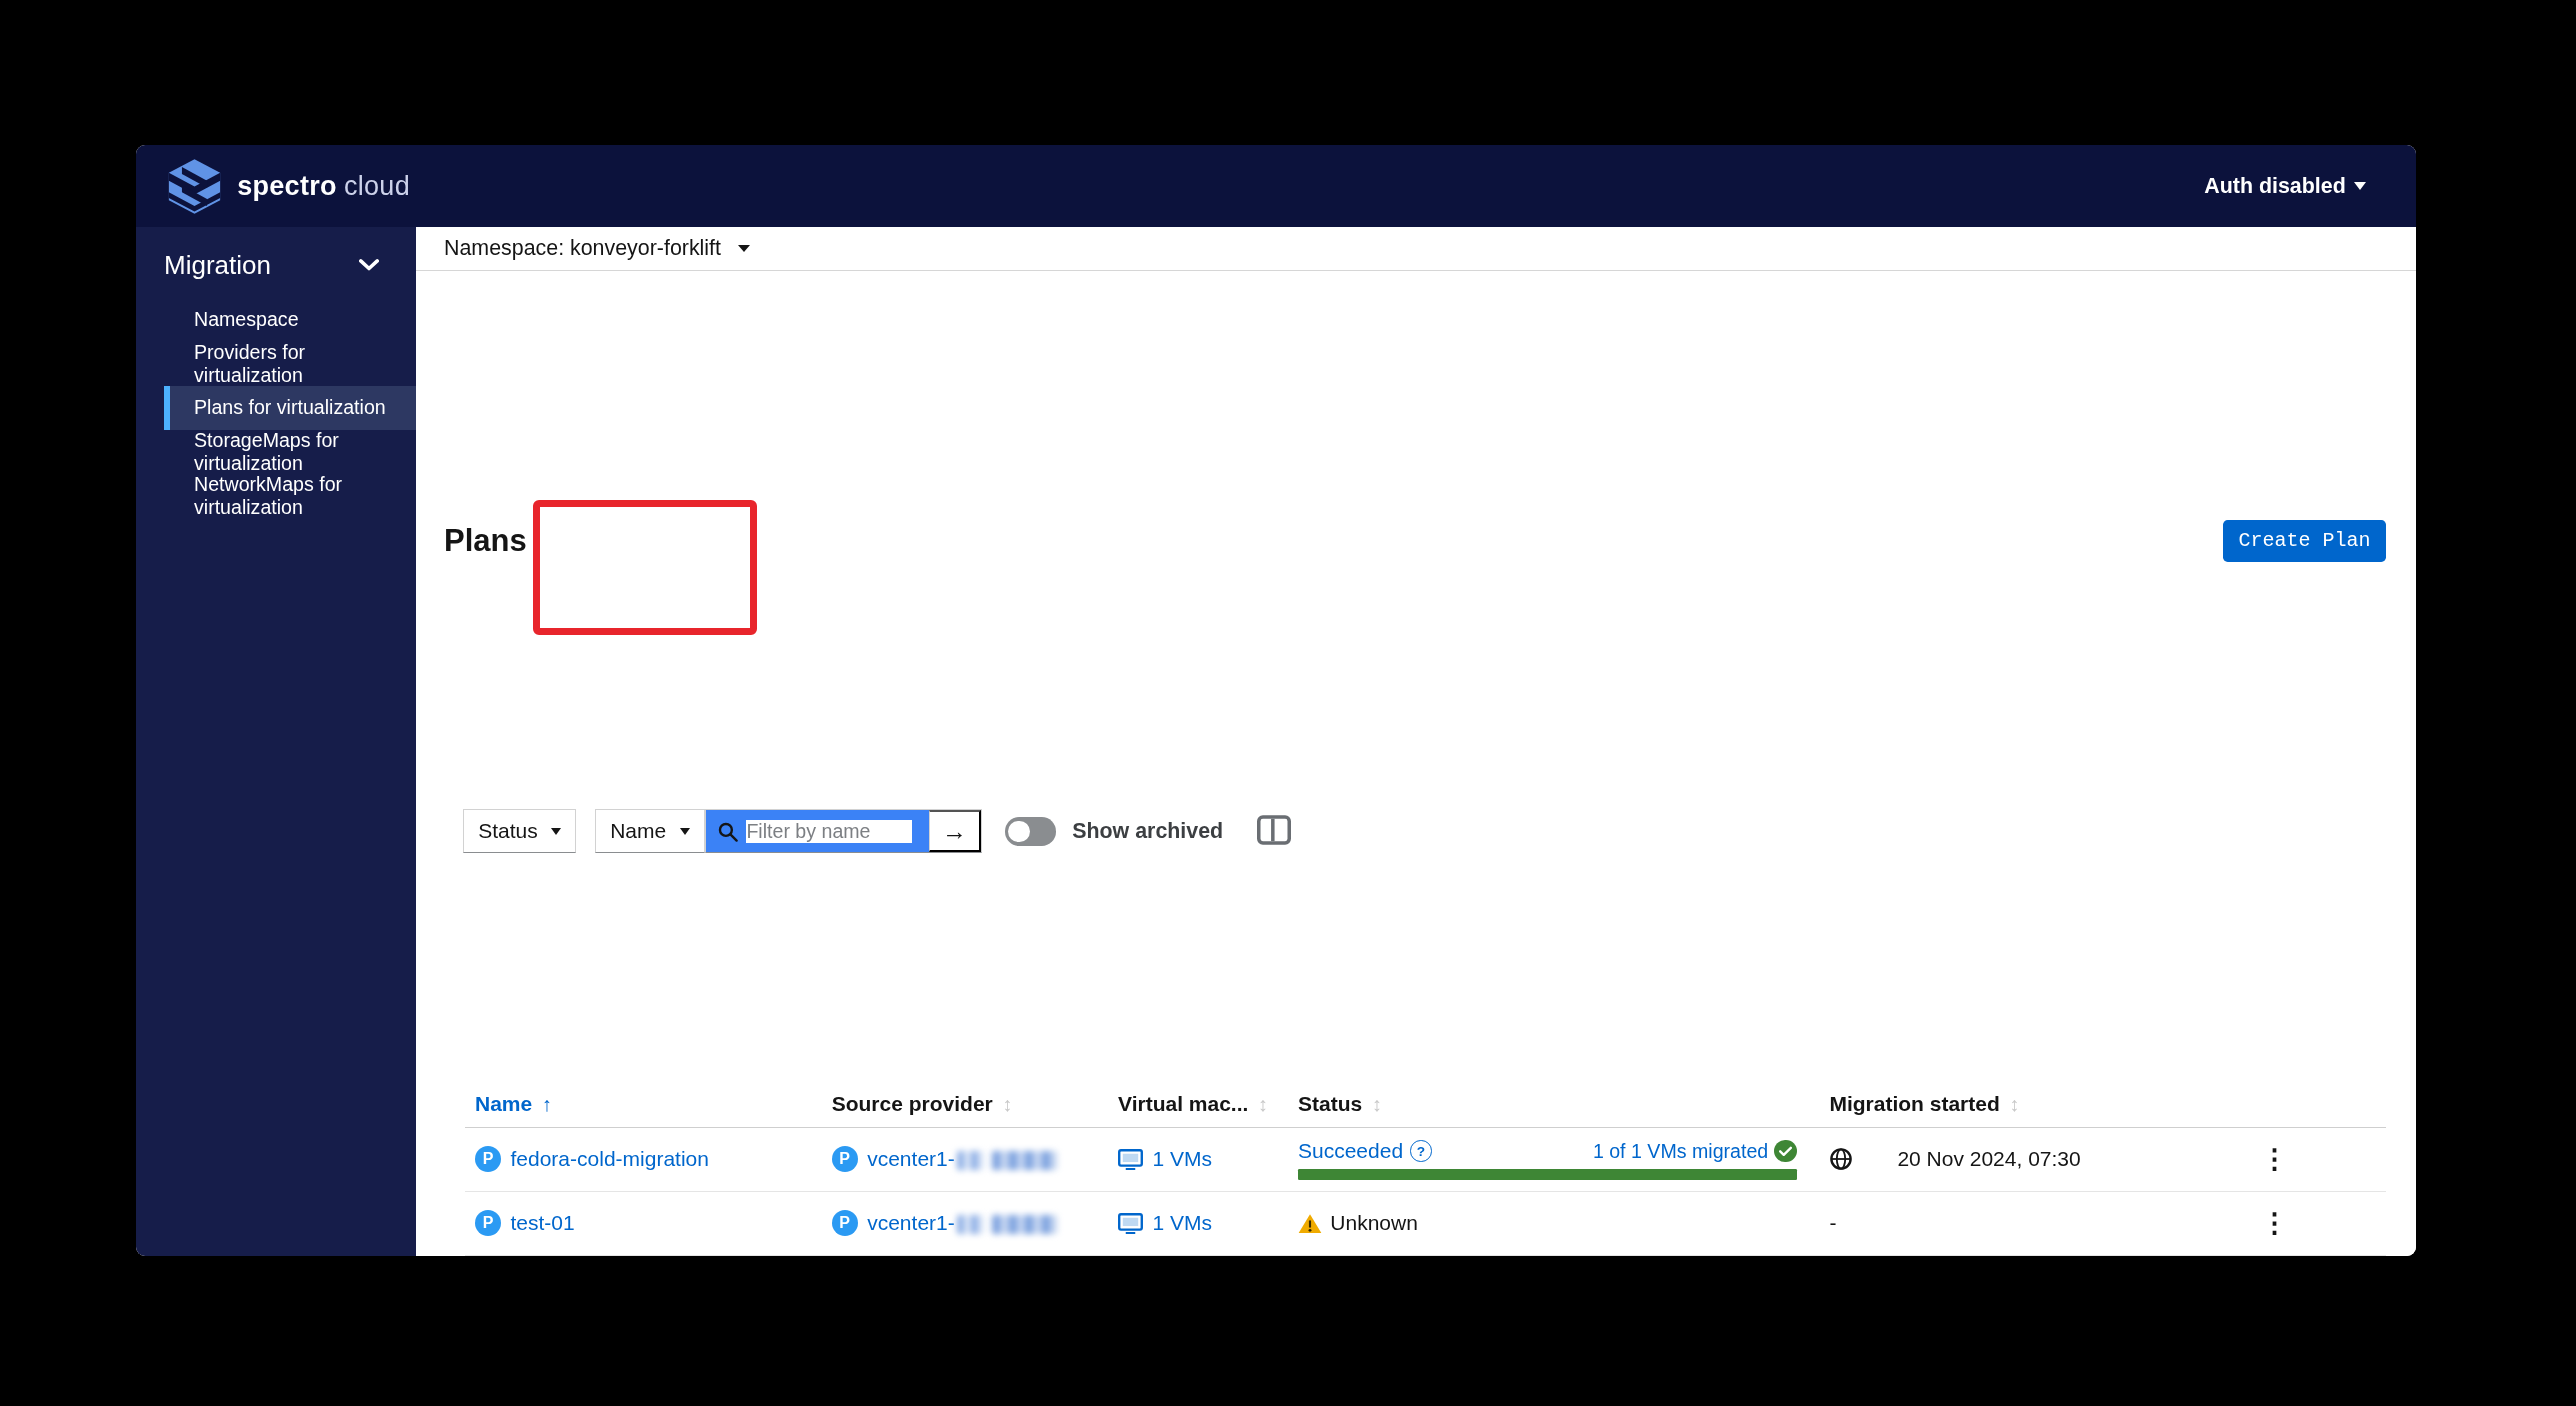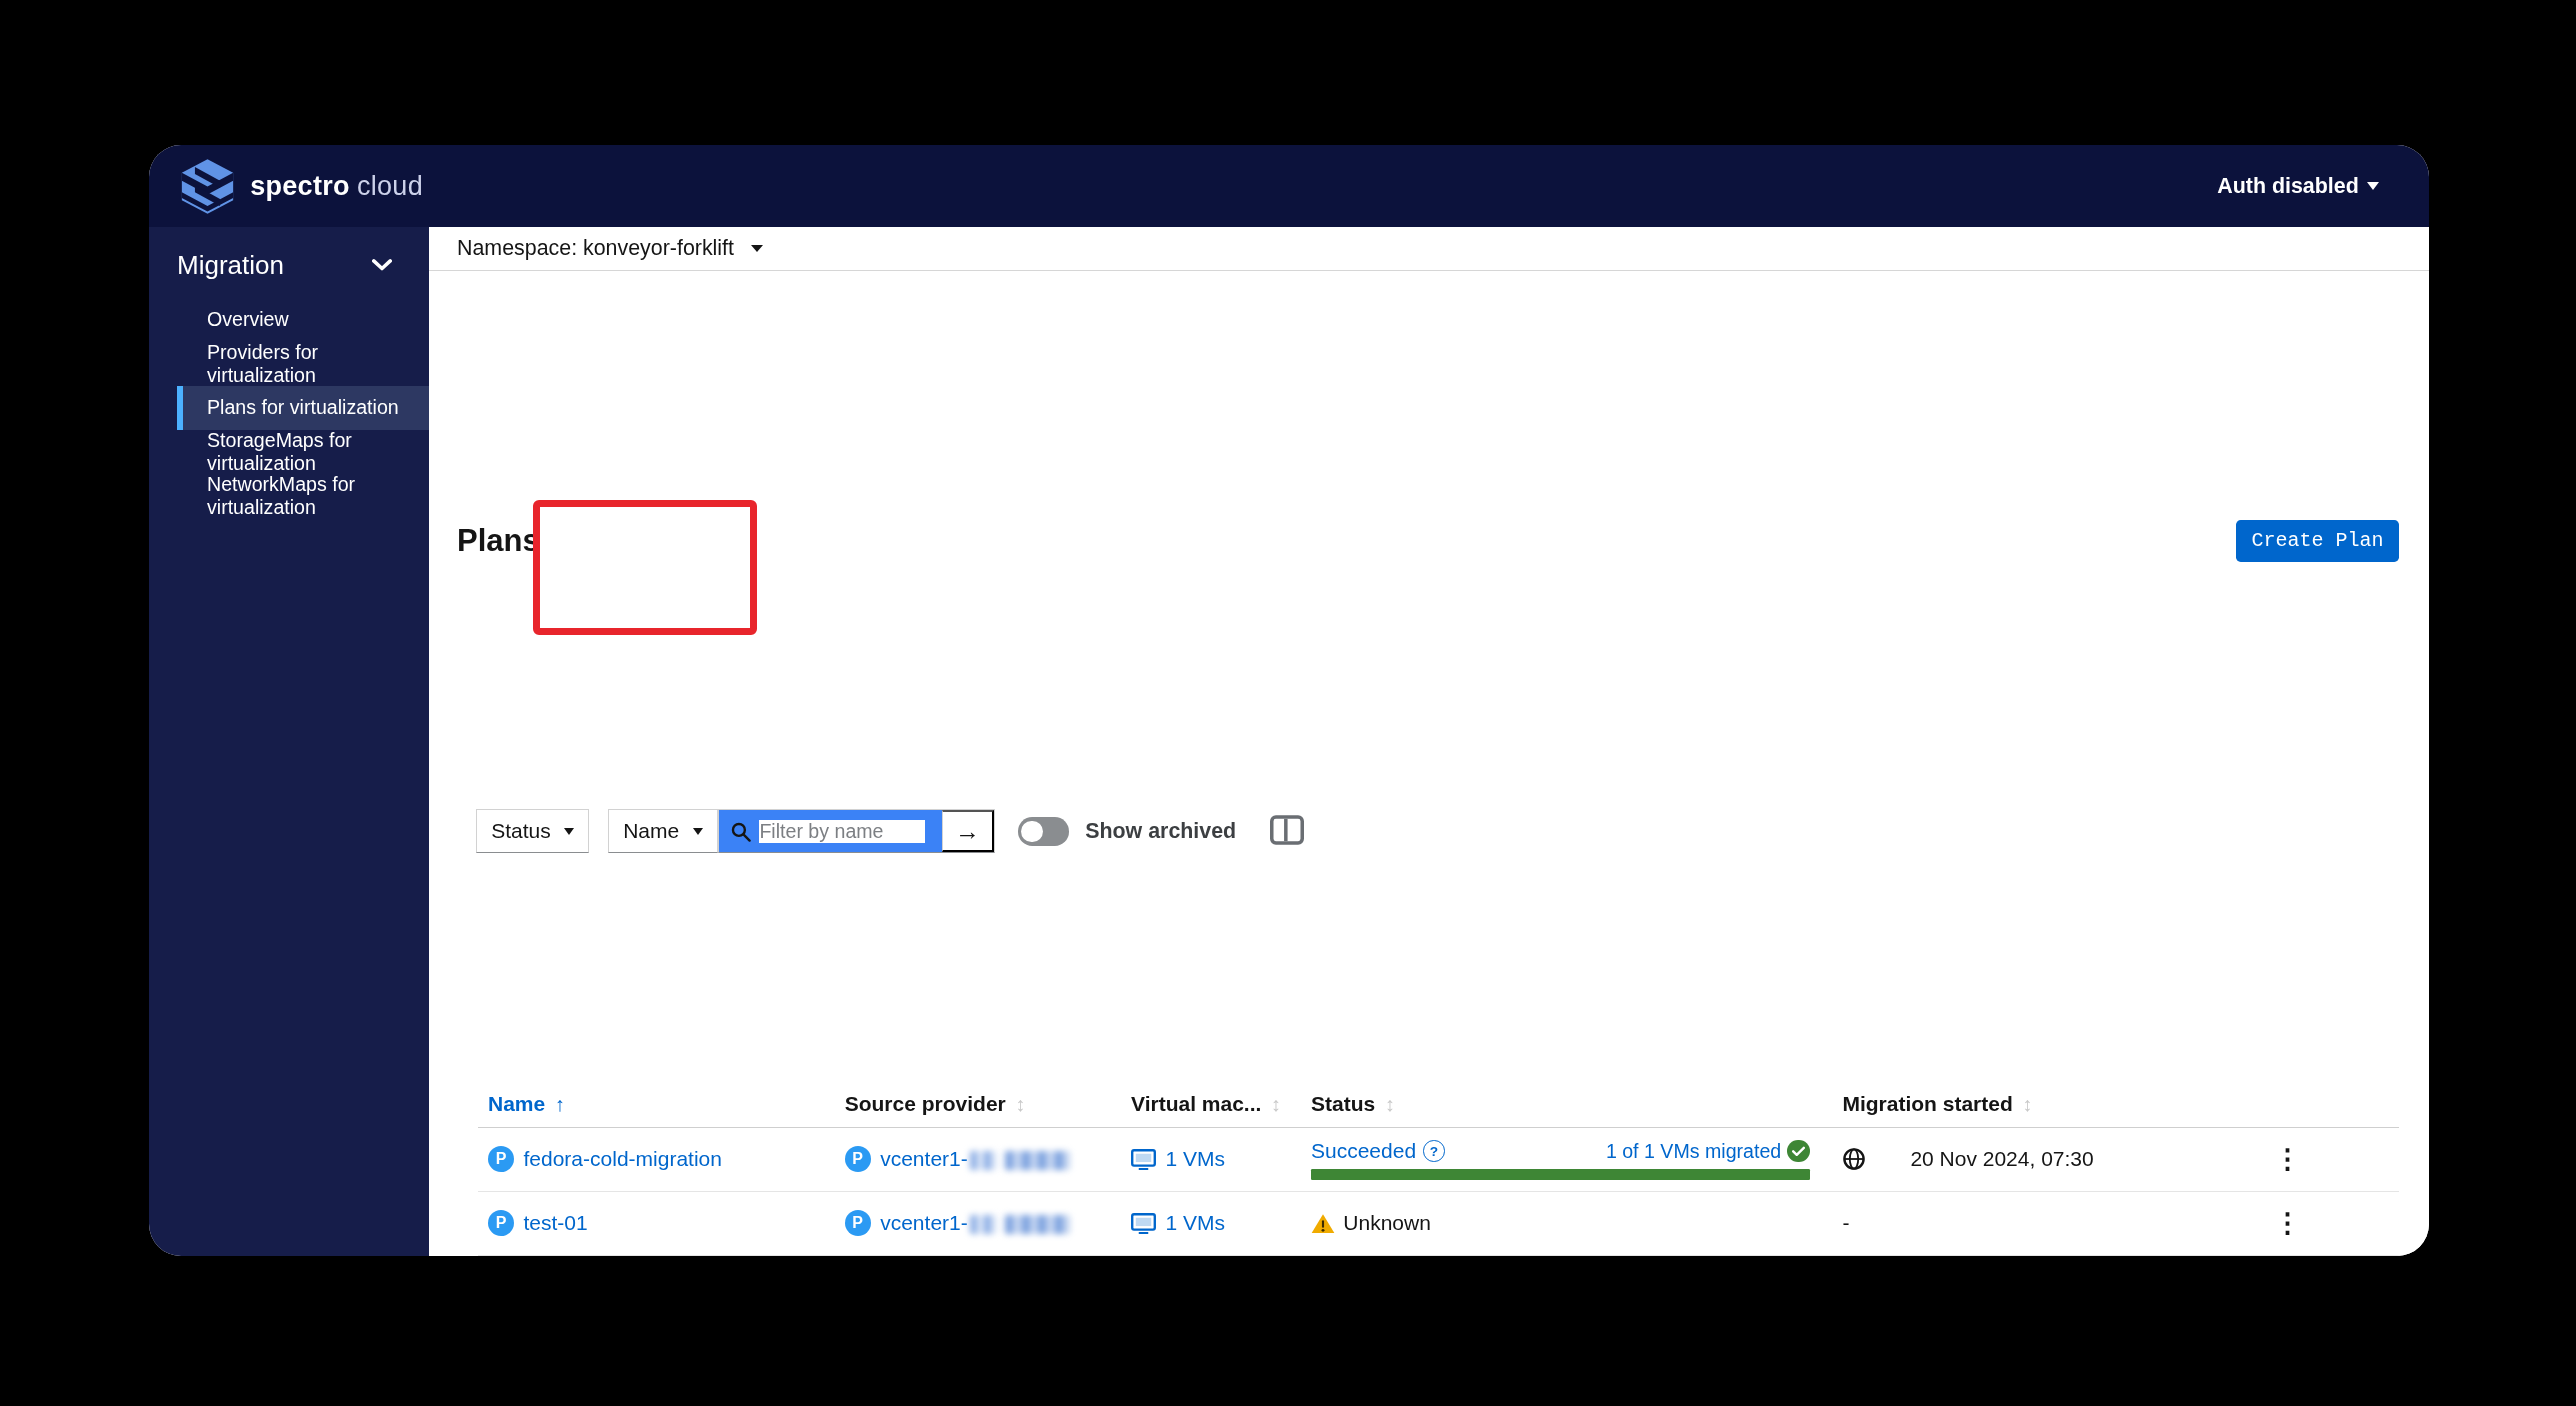--- a/index.html
+++ b/index.html
@@ -1,21 +1,21 @@
 <!DOCTYPE html>
 <html style="font-size:9.5px"><head>
 <meta charset="utf-8">
 <style>
   * { margin:0; padding:0; box-sizing:border-box; }
   html,body { width:2576px; height:1406px; background:#000; overflow:hidden;
               font-family:"Liberation Sans", sans-serif; }
 
   
-  .app { position:absolute; left:149px; top:145px; width:2280px; height:1111px;
-         border-radius:32px; overflow:hidden; display:flex; flex-direction:column;
+  .app { position:absolute; left:136px; top:145px; width:2280px; height:1111px;
+         border-radius:9px; overflow:hidden; display:flex; flex-direction:column;
          background:#fff; }
 
   
   .topbar { height:82px; background:#0c123c; display:flex; align-items:center;
             justify-content:space-between; padding:0 50px 0 30px; flex:0 0 auto; }
   .logo { display:flex; align-items:center; gap:14.2px; }
   .logo-text { font-size:27px; color:#fff; letter-spacing:0.3px; }
   .logo-text .primary { font-weight:600; }
   .logo-text .secondary { font-weight:300; color:#ccd1ea; margin-left:7.1px; }
   .auth { display:flex; align-items:center; gap:8.3px; color:#fff;
@@ -167,21 +167,21 @@
     <div class="sidebar">
       <div class="sidebar-top">
         <div class="section-head">
           <span class="section-label">Migration</span>
           <svg width="20" height="12" viewBox="0 0 34 20">
             <polyline points="3,3 17,16 31,3" fill="none" stroke="#fff" stroke-width="6" stroke-linecap="round" stroke-linejoin="round"></polyline>
           </svg>
         </div>
         <div class="menu">
           <div class="menu-item">
-            <span>Overview</span>
+            <span>Namespace</span>
           </div>
           <div class="menu-item">
             <span>Providers for virtualization</span>
           </div>
           <div class="menu-item selected">
             <span>Plans for virtualization</span>
           </div>
           <div class="menu-item">
             <span>StorageMaps for virtualization</span>
           </div>

